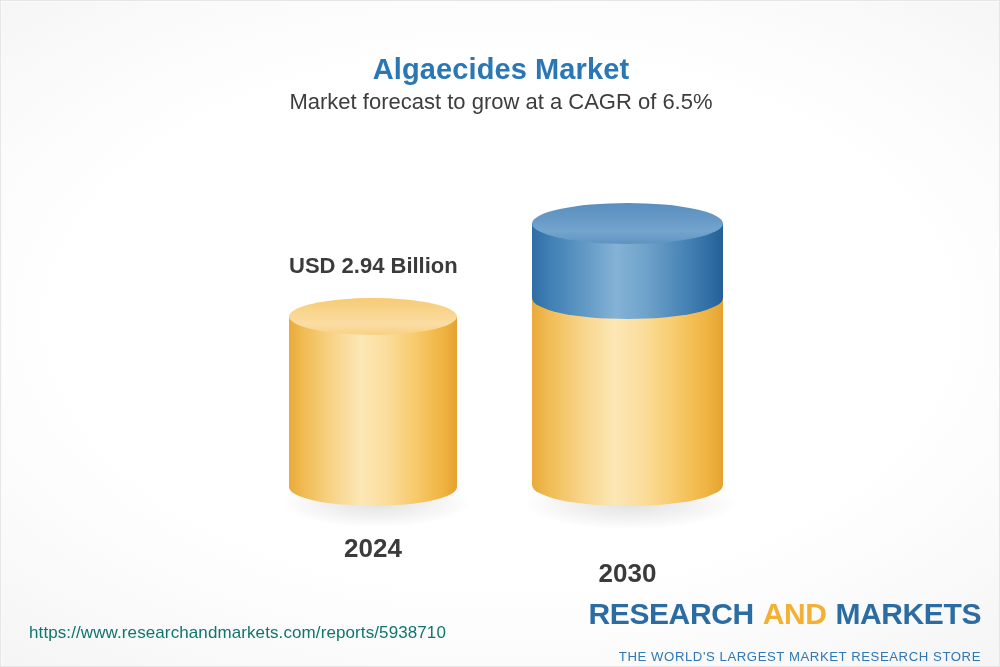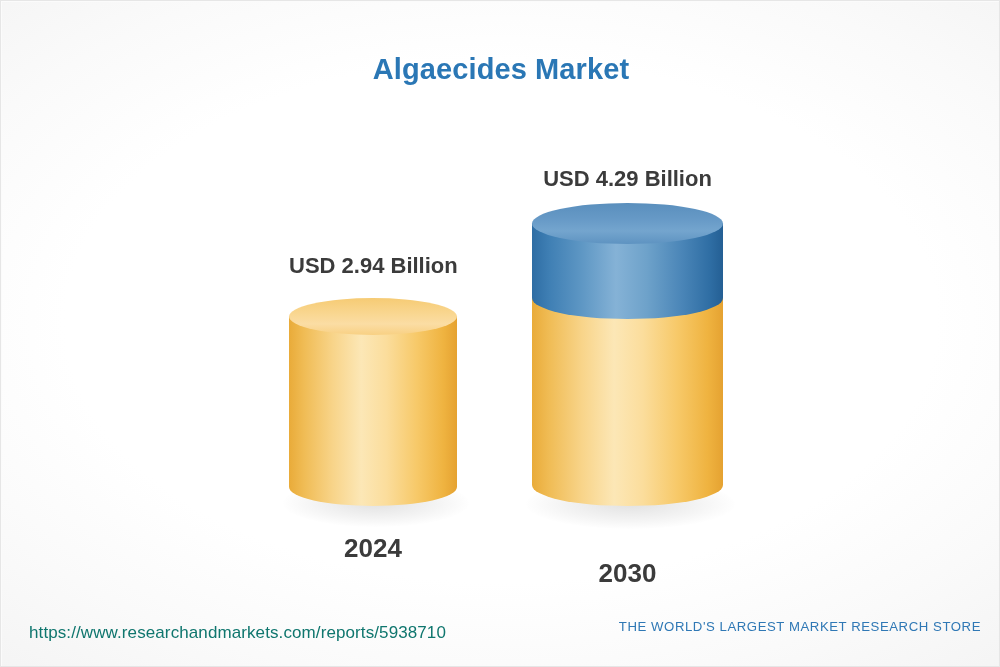--- a/index.html
+++ b/index.html
@@ -245,39 +245,40 @@
     transform: scaleX(1.0);
   }
 </style>
 </head>
 <body>
 
 <div id="infographic">
   <div id="canvas-white"></div>
 
   <div class="chart-title">Algaecides Market</div>
+  <div class="chart-subtitle">Market forecast to grow at a CAGR of 6.5%</div>
 
   <div class="cyl-shadow" id="cyl-2024-shadow"></div>
   <div class="cyl-shadow" id="cyl-2030-shadow"></div>
 
   <div class="cyl" id="cyl-2024">
     <div class="body"></div>
     <div class="top"></div>
   </div>
 
   <div class="cyl" id="cyl-2030">
     <div class="body-lower"></div>
     <div class="body-upper"></div>
     <div class="top"></div>
   </div>
 
   <div class="value-label" id="value-2024">USD 2.94 Billion</div>
-  <div class="value-label" id="value-2030">USD 4.29 Billion</div>
 
   <div class="year-label" id="year-2024">2024</div>
   <div class="year-label" id="year-2030">2030</div>
 
   <div class="footer-url">https://www.researchandmarkets.com/reports/5938710</div>
 
   <div id="logo">
+    <div class="logo-main"><span class="logo-word-blue">RESEARCH</span><span class="logo-word-amber" style="margin-left: 9px;">AND</span><span class="logo-word-blue" style="margin-left: 9px;">MARKETS</span></div>
     <div class="logo-tagline">THE WORLD'S LARGEST MARKET RESEARCH STORE</div>
   </div>
 </div>
 
 </body></html>

